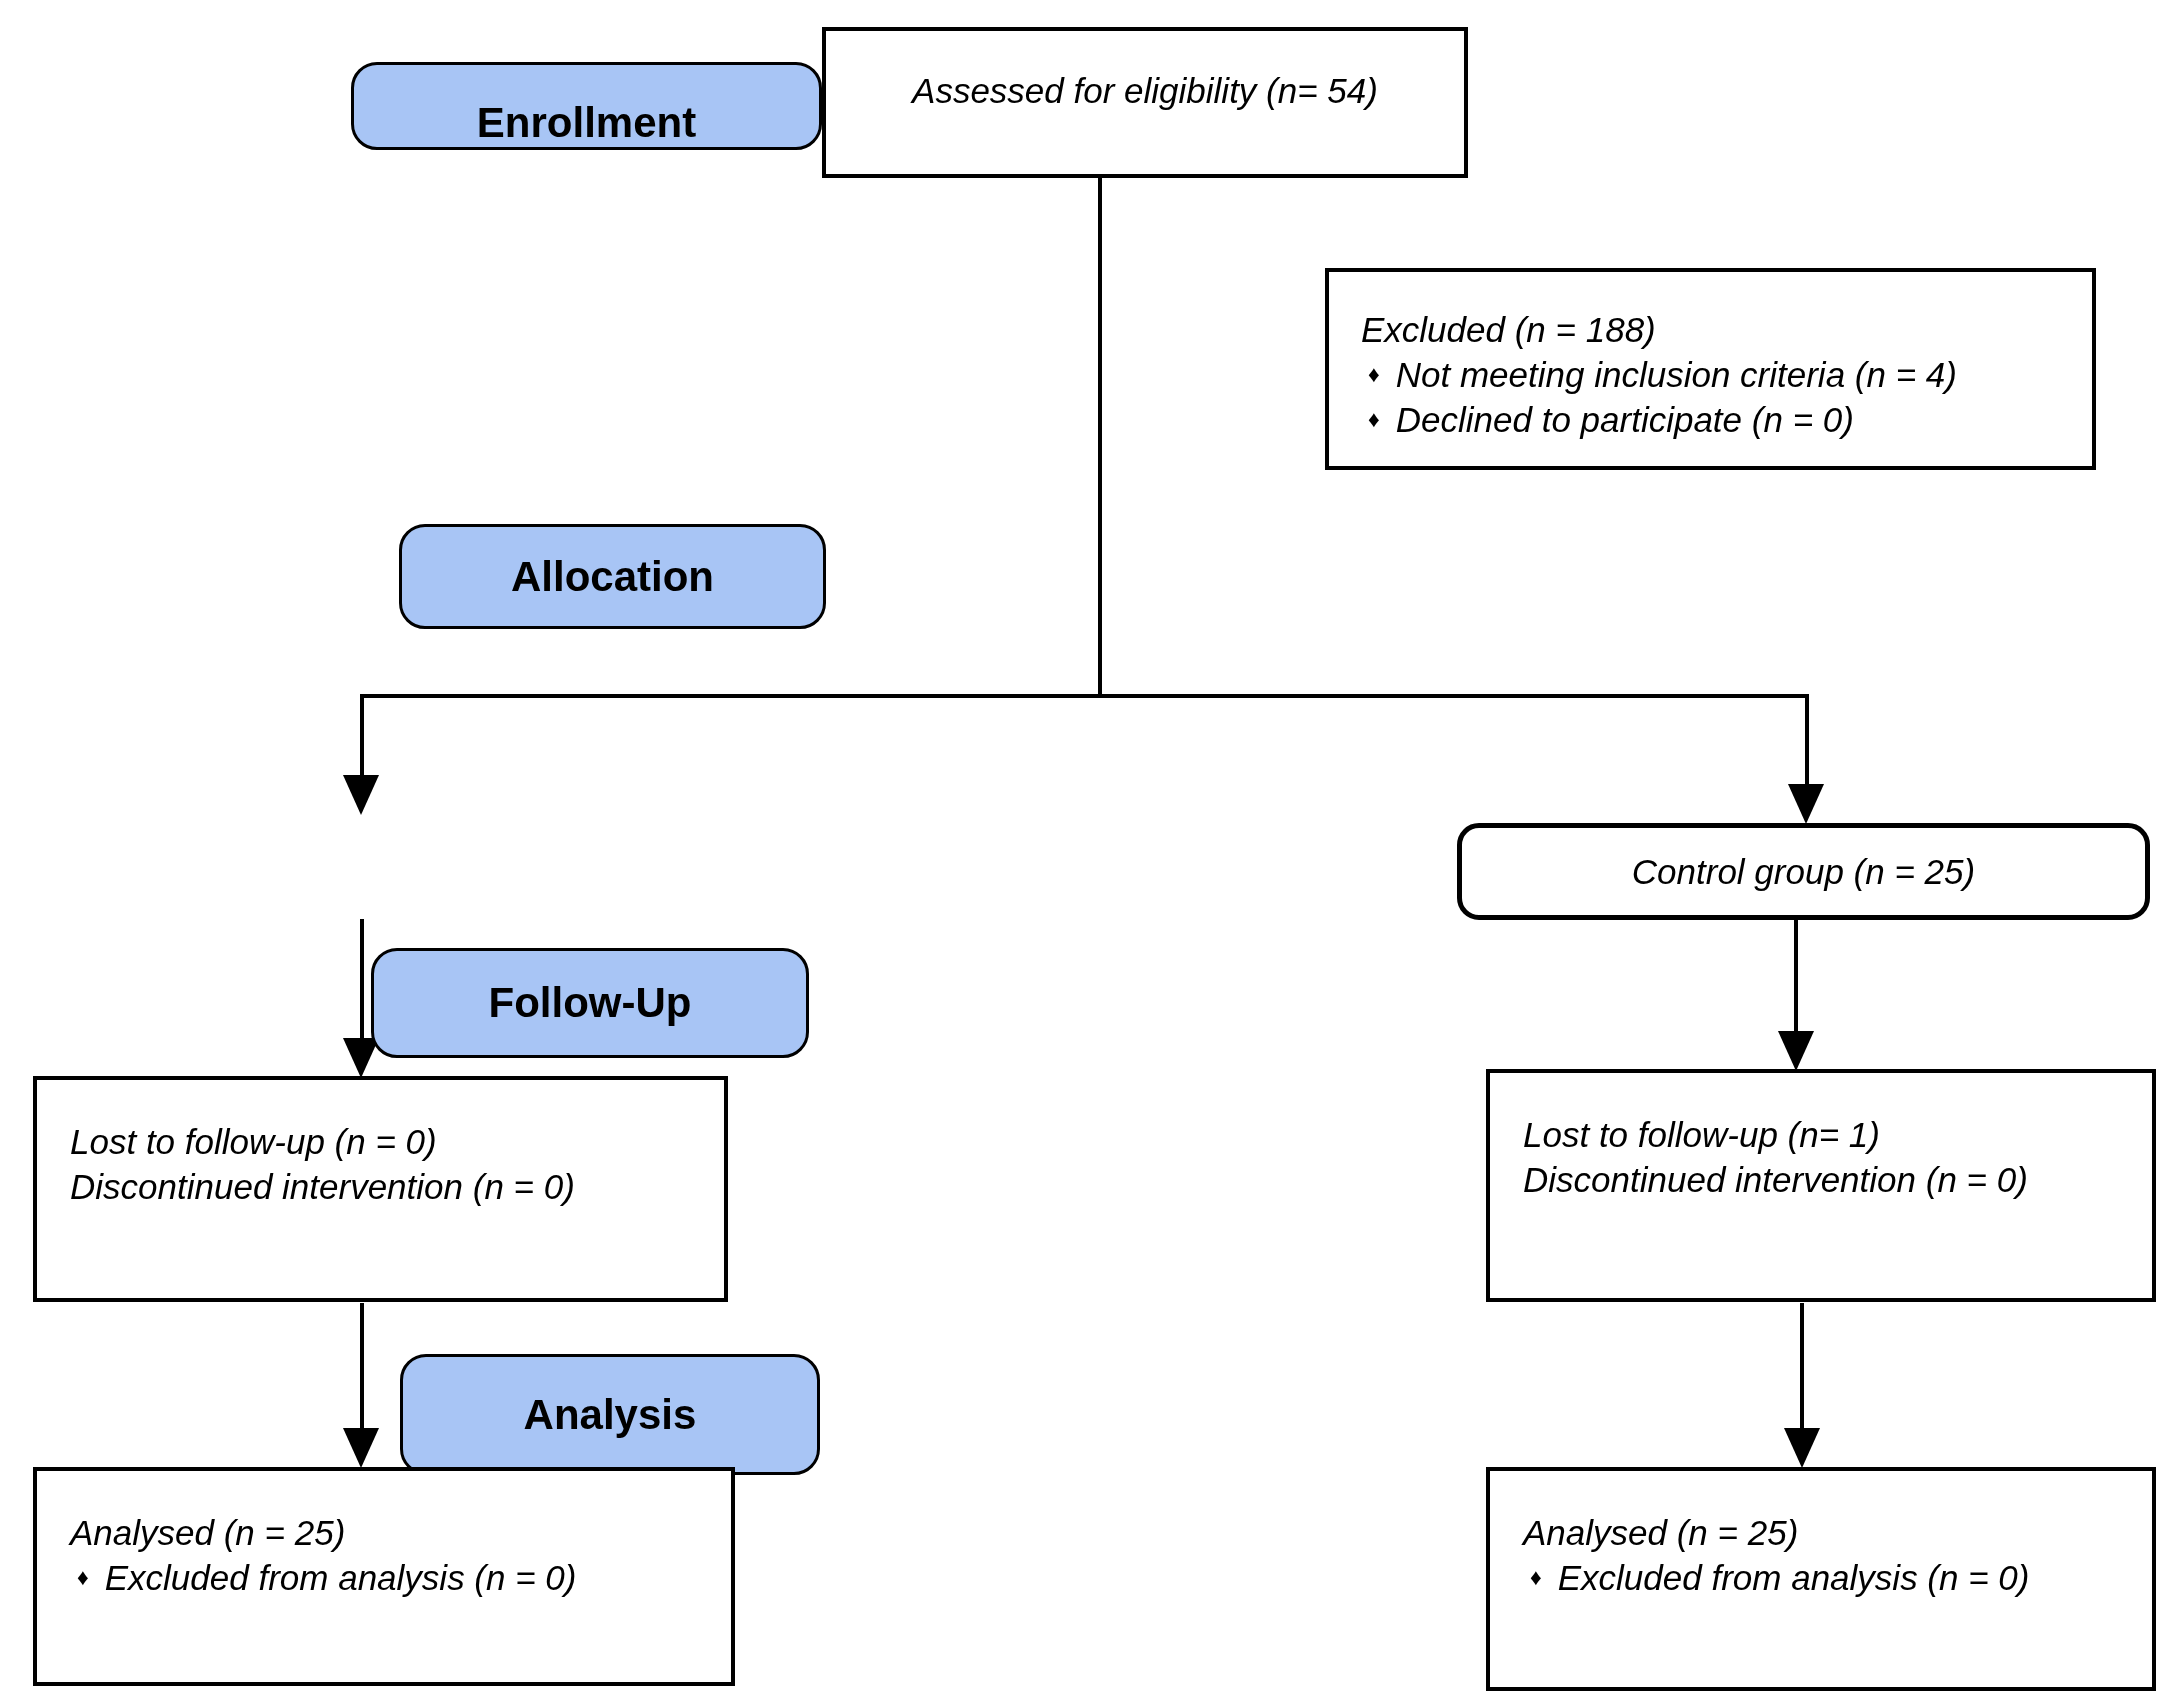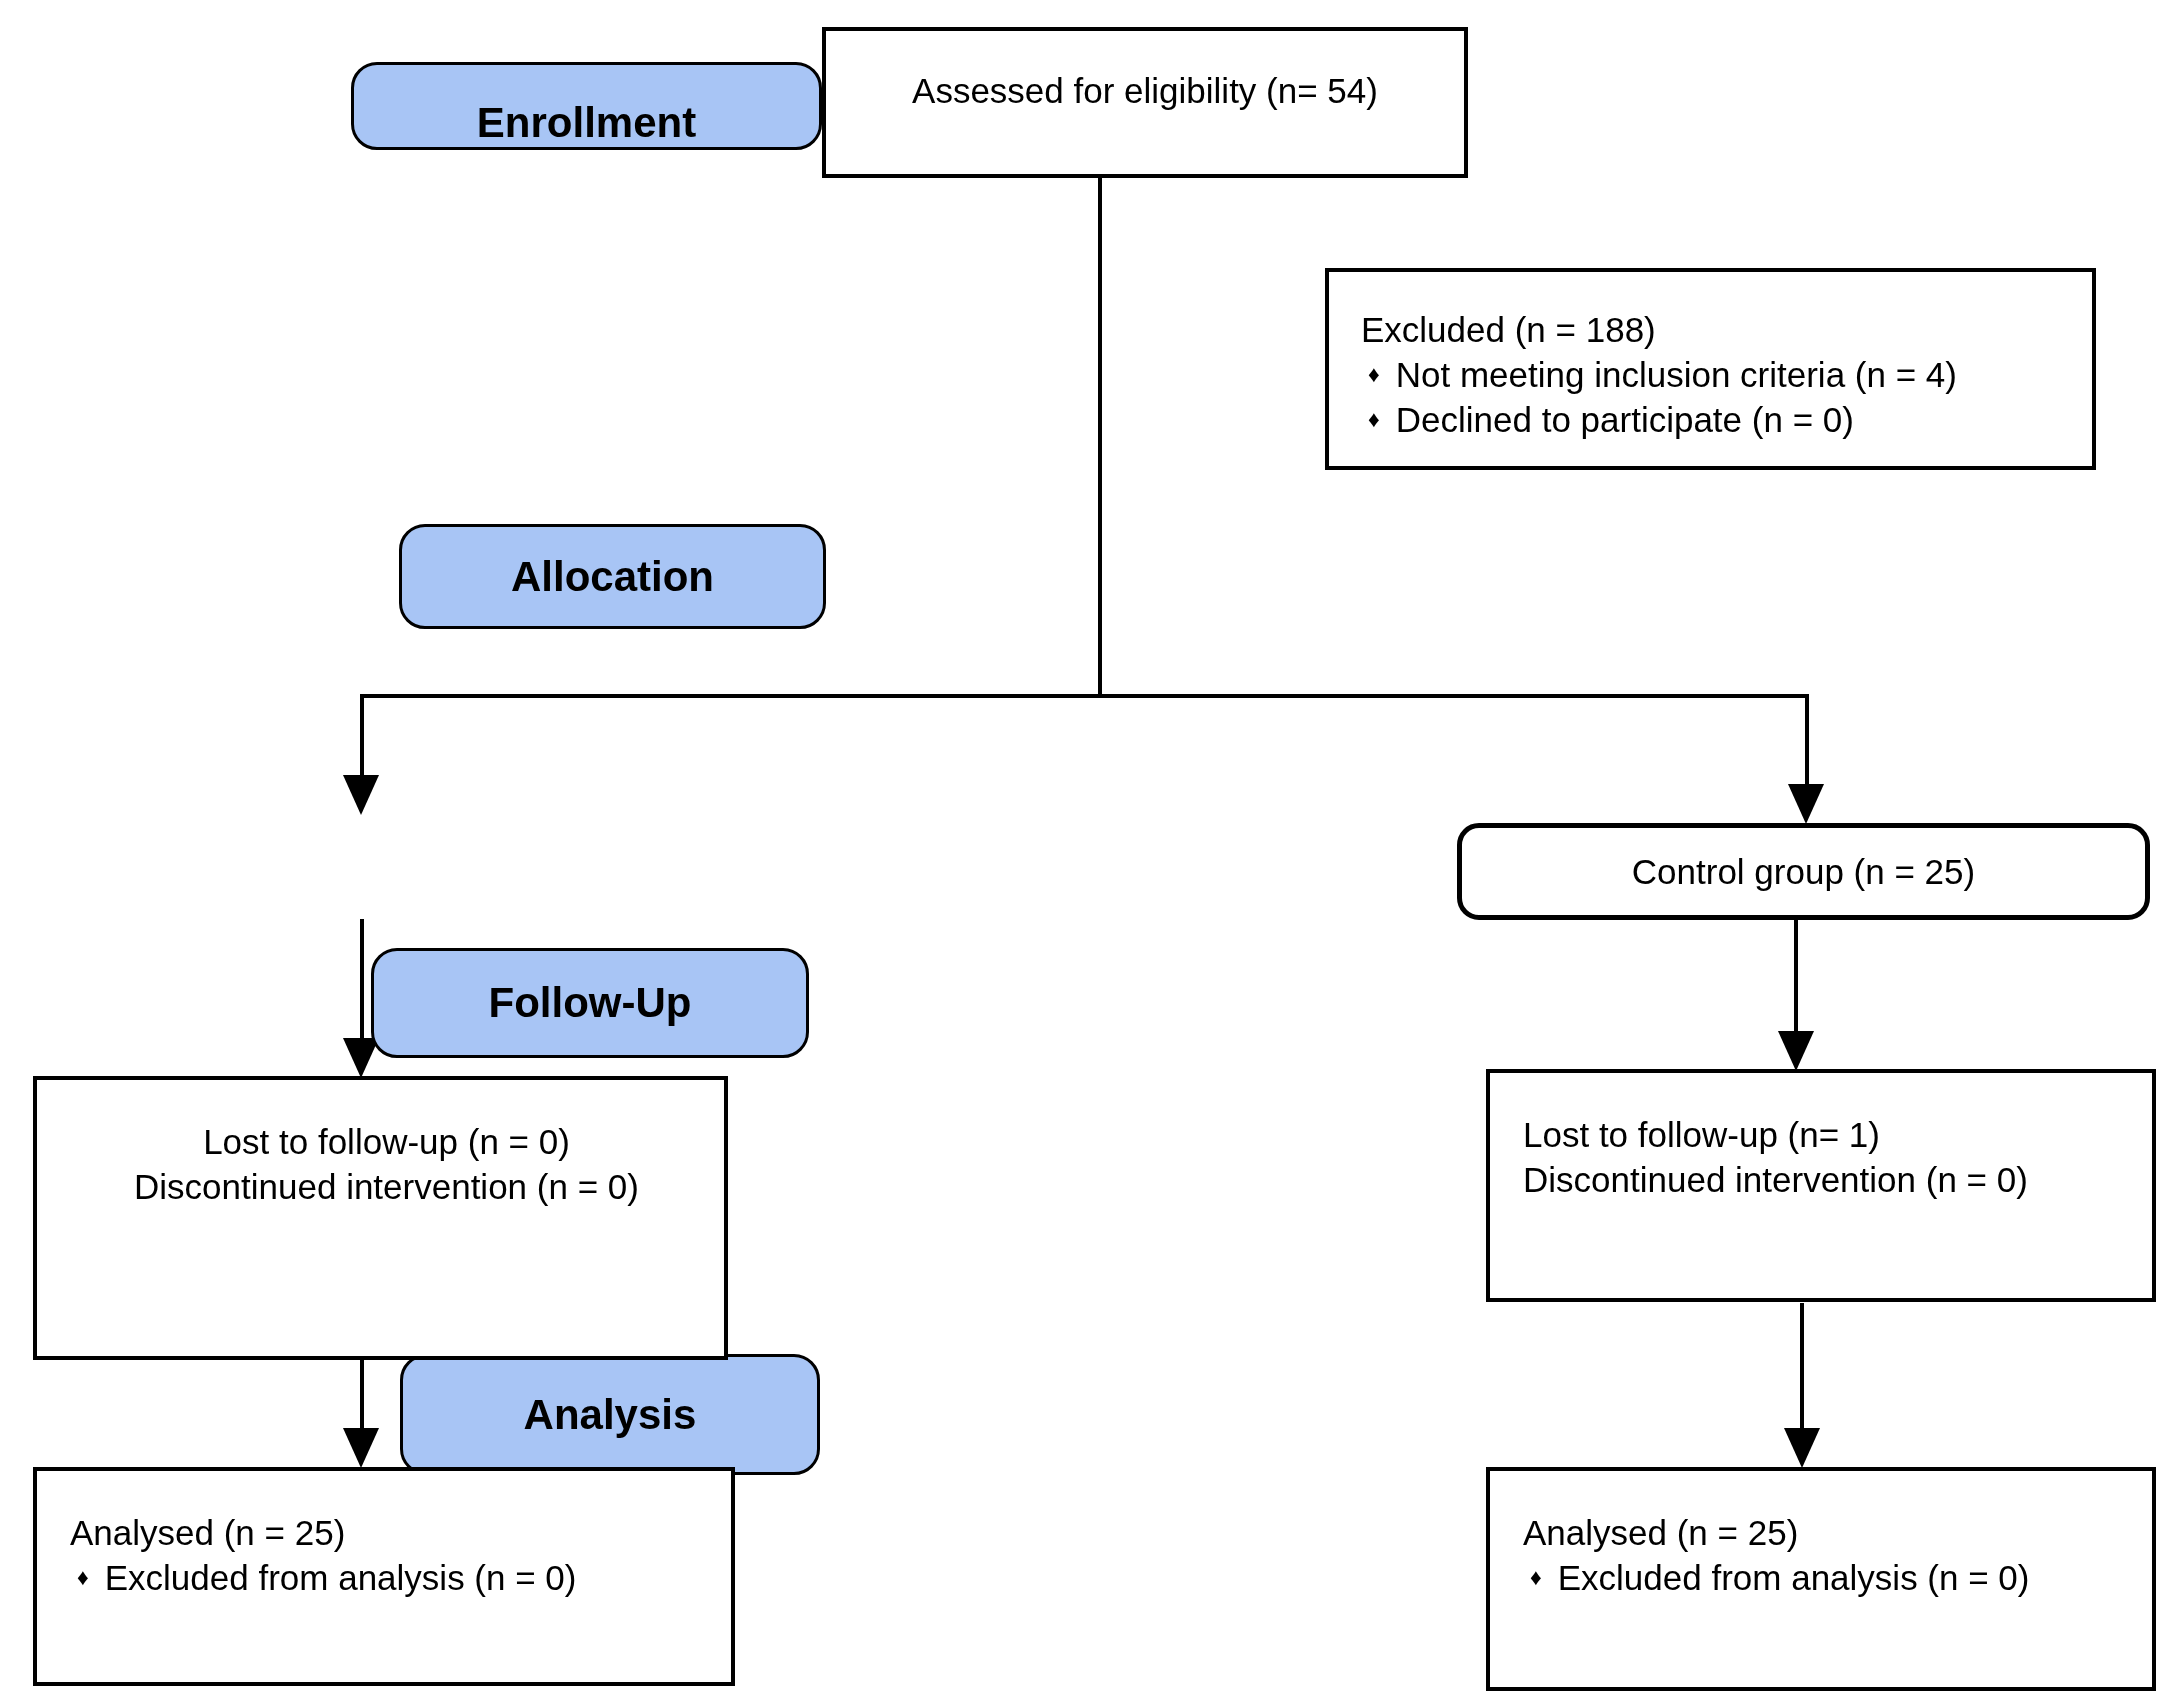--- a/index.html
+++ b/index.html
@@ -12,20 +12,21 @@
   }
   #diagram { position: absolute; left: 0; top: 0; width: 2177px; height: 1702px; }
 
   .box {
     position: absolute;
     background: #ffffff;
     border: 4.4px solid #000000;
     box-sizing: border-box;
     font-size: 35px;
     line-height: 45px;
+    font-style: italic;
   }
   .box--thick { border-width: 5.3px; }
   .box--center { display: flex; align-items: center; justify-content: center; text-align: center; }
 
   .stage {
     position: absolute;
     background: #a8c5f5;
     border: 3.5px solid #000000;
     border-radius: 26px;
     box-sizing: border-box;
@@ -110,21 +111,21 @@
       <span class="diamond">♦</span>
       <span>Declined to participate (n = 0)</span>
     </div>
   </div>
 
 
   <div class="box box--thick box--center" style="left:1457px; top:823px; width:693px; height:97px;border-radius:22px;">
     <div>Control group (n = 25)</div>
   </div>
 
-  <div class="box pad-text" style="left:33px; top:1076px; width:695px; height:284px;text-align:center;">
+  <div class="box pad-text" style="left:33px; top:1076px; width:695px; height:226px;">
     <div>Lost to follow-up (n = 0)</div>
     <div>Discontinued intervention (n = 0)</div>
   </div>
 
   <div class="box pad-text" style="left:1486px; top:1069px; width:670px; height:233px;">
     <div>Lost to follow-up (n= 1)</div>
     <div>Discontinued intervention (n = 0)</div>
   </div>
 
   <div class="box pad-text" style="left:33px; top:1467px; width:702px; height:219px;">

